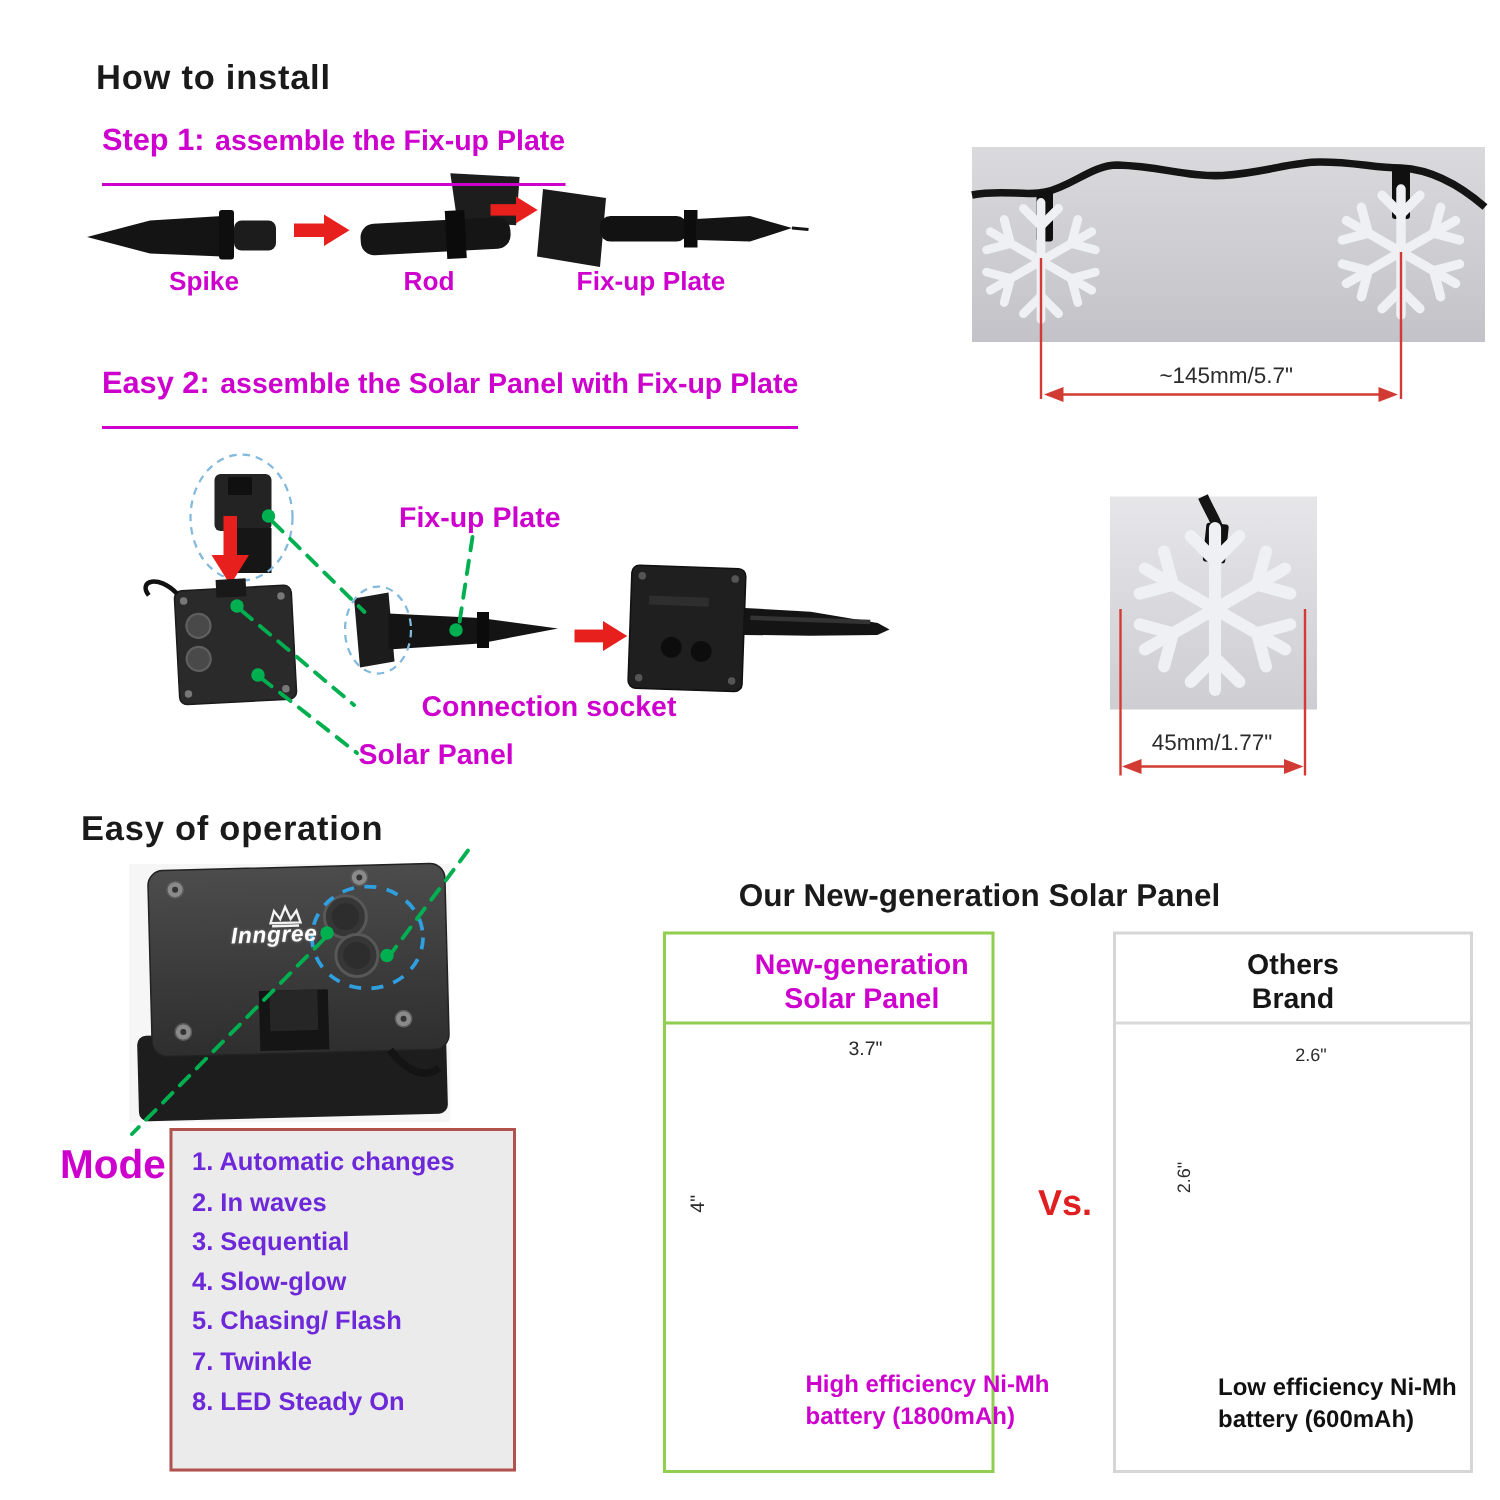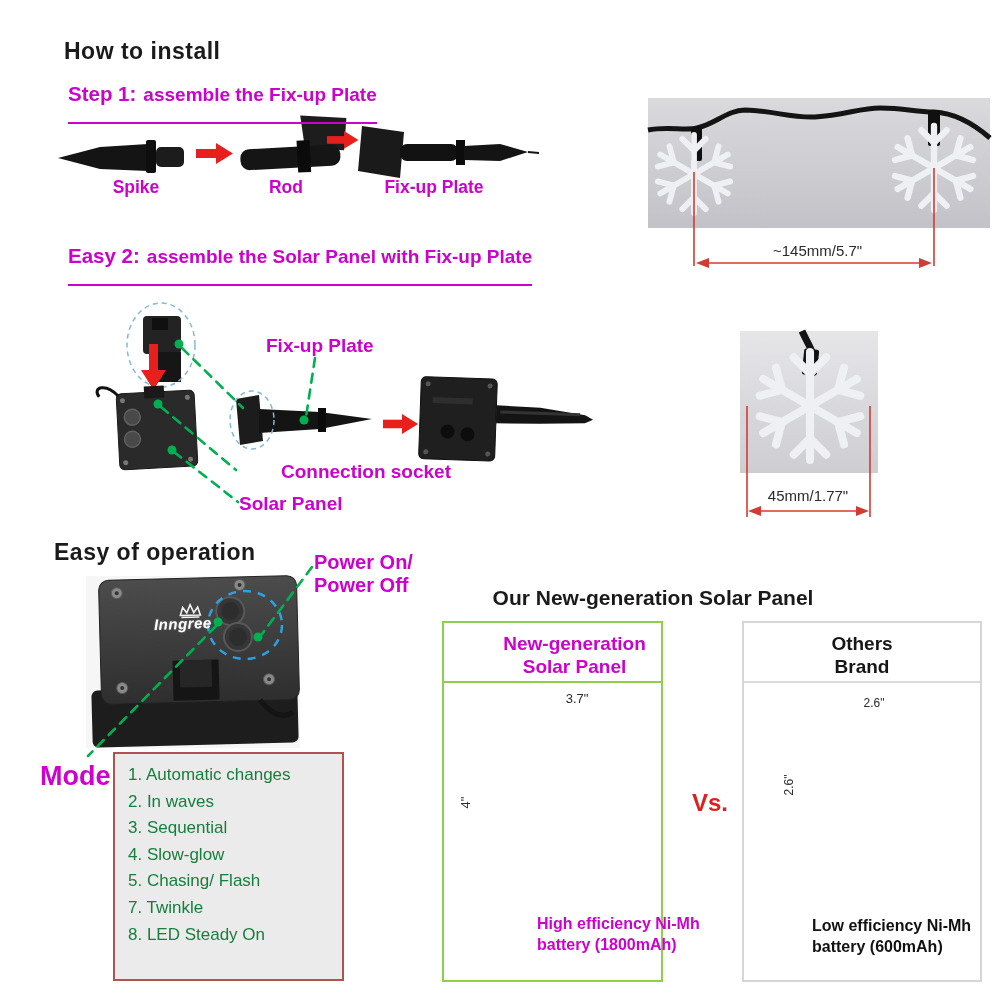--- a/index.html
+++ b/index.html
@@ -14,21 +14,21 @@
   .stephead{font-size:19px;border-bottom:2px solid #cd00cd;padding-bottom:16px;}
   .stephead .lbl{font-size:20.5px;}
   .stephead .rest{margin-left:7px;}
   .partlbl{font-size:17.5px;text-align:center;}
   .callout{font-size:19px;}
   .center{text-align:center;}
   .powertxt{font-size:20px;line-height:23px;}
   .modelbl{font-size:27px;}
   .modebox{position:absolute;left:113px;top:752px;width:231px;height:229px;z-index:2;
            background:#ebebeb;border:2px solid #b0524e;box-sizing:border-box;padding:8px 0 0 13px;}
-  .modebox .mi{font-size:17px;line-height:26.6px;color:#15803d;font-weight:400;white-space:nowrap;}
+  .modebox .mi{font-size:17px;line-height:26.6px;color:#6d28d9;font-weight:700;white-space:nowrap;}
   .cmpbox{position:absolute;z-index:2;background:#fff;box-sizing:border-box;}
   .cmpbox .hdr{box-sizing:border-box;height:60px;padding-top:9px;text-align:center;
                font-size:19px;font-weight:700;line-height:23px;}
   .leftbox{left:442px;top:621px;width:221px;height:361px;border:2px solid #8fce4e;}
   .leftbox .hdr{border-bottom:2px solid #8fce4e;color:#cd00cd;padding-left:44px;}
   .rightbox{left:742px;top:621px;width:240px;height:361px;border:2px solid #d6d6d6;}
   .rightbox .hdr{border-bottom:2px solid #dadada;color:#161616;}
   .battxt{position:absolute;font-size:16px;font-weight:700;line-height:21px;white-space:nowrap;}
   .dimlbl{font-size:13px;}
   .rot90{transform:rotate(-90deg);transform-origin:center;}
@@ -330,24 +330,20 @@
   <div class="txt mag stephead" style="left:68px;top:244px;">
     <span class="lbl">Easy 2:</span><span class="rest">assemble the Solar Panel with Fix-up Plate</span>
   </div>
   <div class="txt mag callout" style="left:266px;top:335px;">Fix-up Plate</div>
   <div class="txt mag callout" style="left:237px;top:461px;margin-left:44px;">Connection socket</div>
   <div class="txt mag callout" style="left:239px;top:493px;">Solar Panel</div>
 
   <div class="txt dim center" style="left:742px;top:487px;width:132px;font-size:15px;">45mm/1.77"</div>
 
   <div class="txt blk h1" style="left:54px;top:539px;">Easy of operation</div>
-  <div class="txt mag powertxt" style="left:314px;top:551px;">
-    <div>Power On/</div>
-    <div>Power Off</div>
-  </div>
   <div class="txt logo" style="left:154px;top:615px;">Inngree</div>
   <div class="txt mag modelbl" style="left:40px;top:761px;">Mode</div>
 
   <div class="txt blk center" style="left:403px;top:586px;width:500px;font-size:21px;">Our New-generation Solar Panel</div>
   <div class="txt vs" style="left:692px;top:789px;">Vs.</div>
 
   <div class="txt dim dimlbl center" style="left:545px;top:691px;width:64px;">3.7"</div>
   <div class="txt dim dimlbl rot90 center" style="left:450px;top:795px;width:30px;">4"</div>
   <div class="txt dim center" style="left:842px;top:696px;width:64px;font-size:12px;">2.6"</div>
   <div class="txt dim rot90 center" style="left:772px;top:778px;width:34px;font-size:12px;">2.6"</div>

